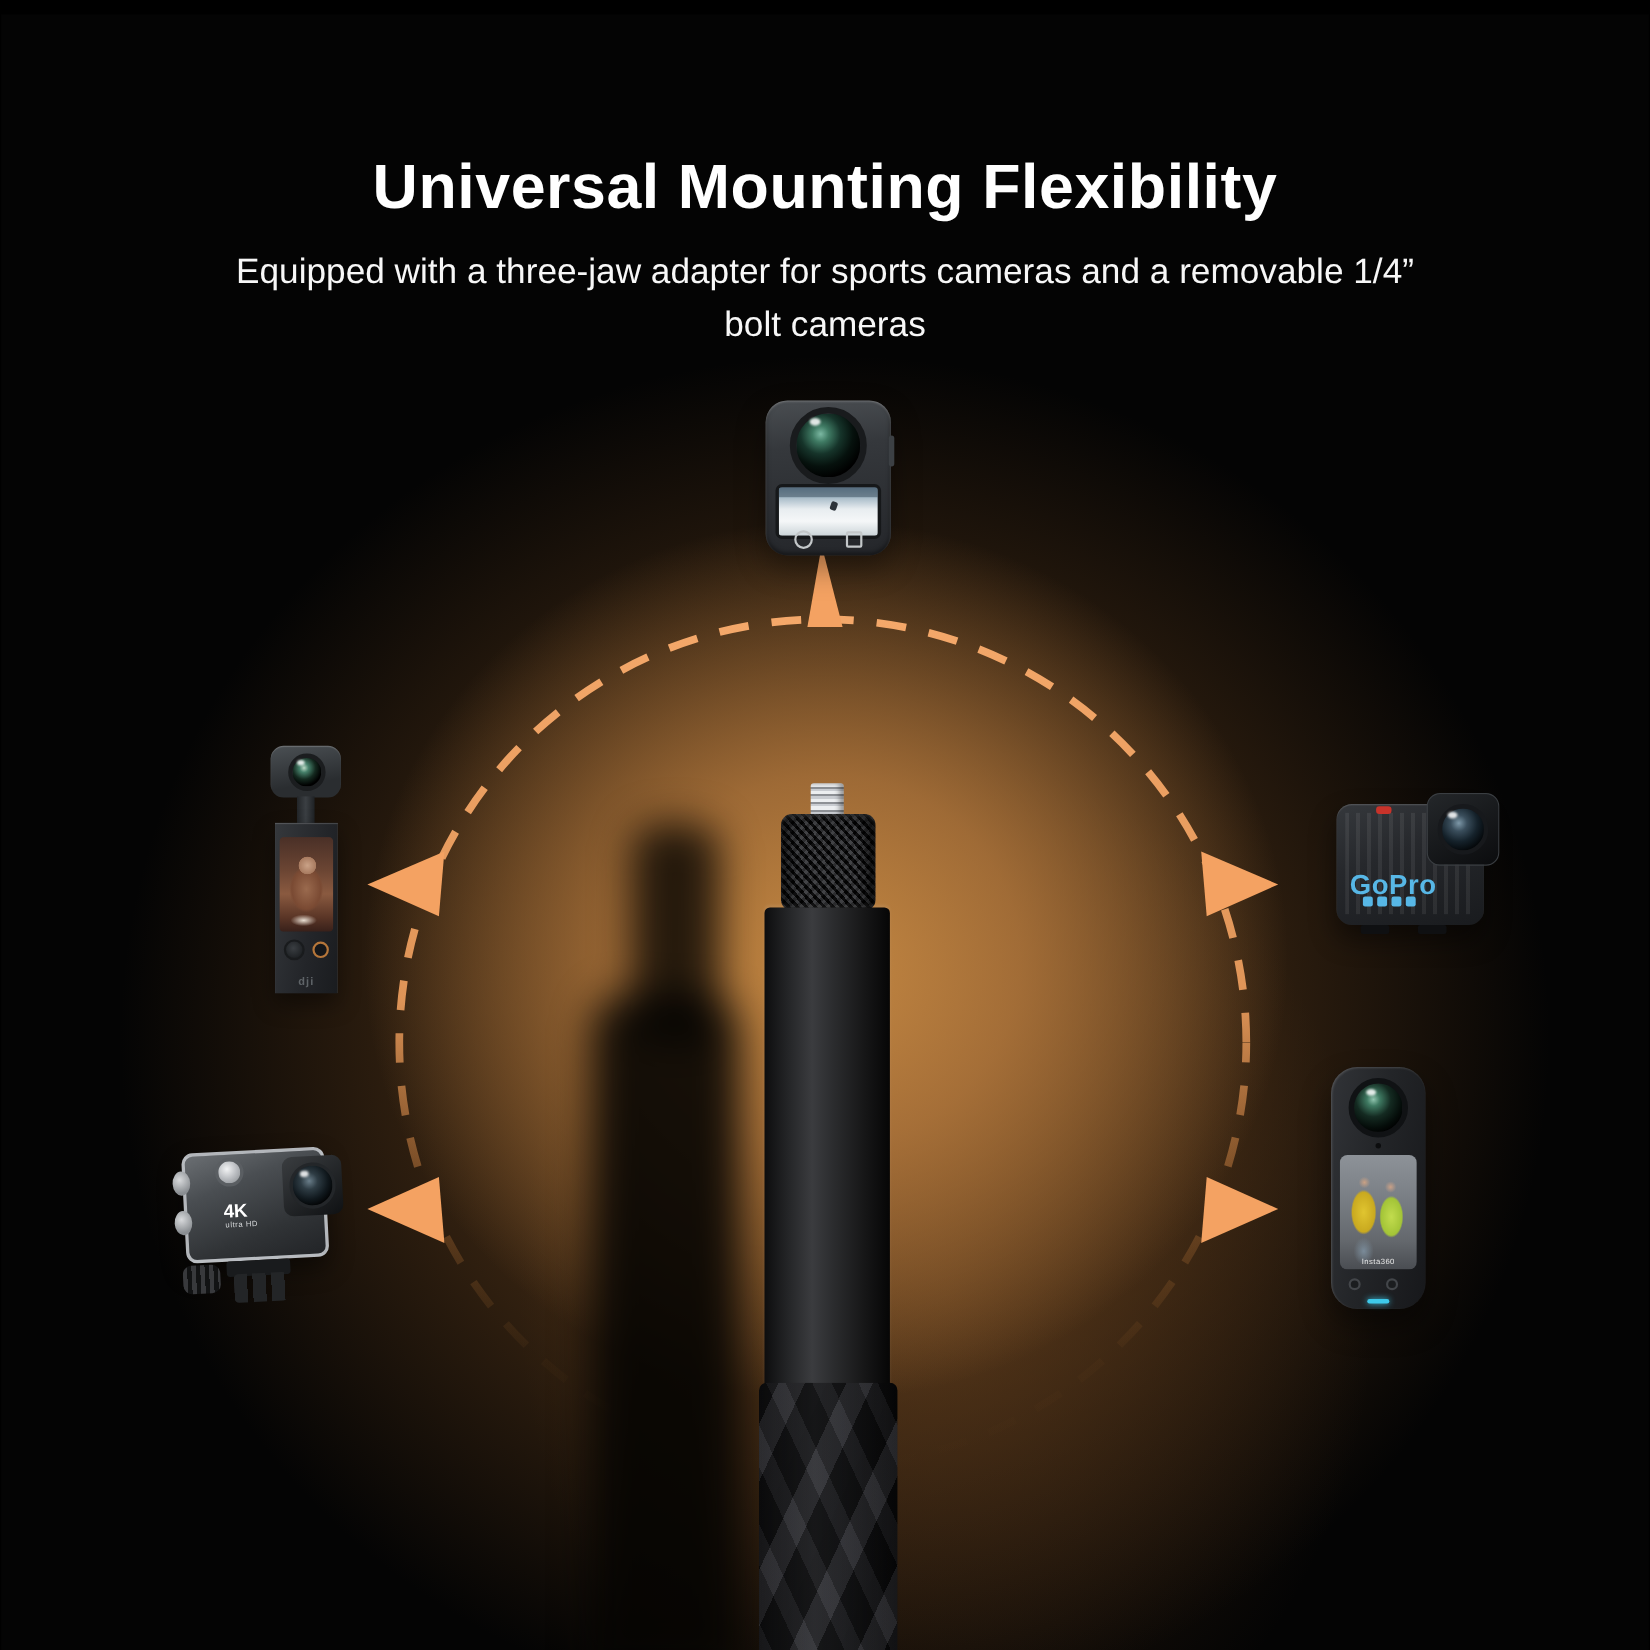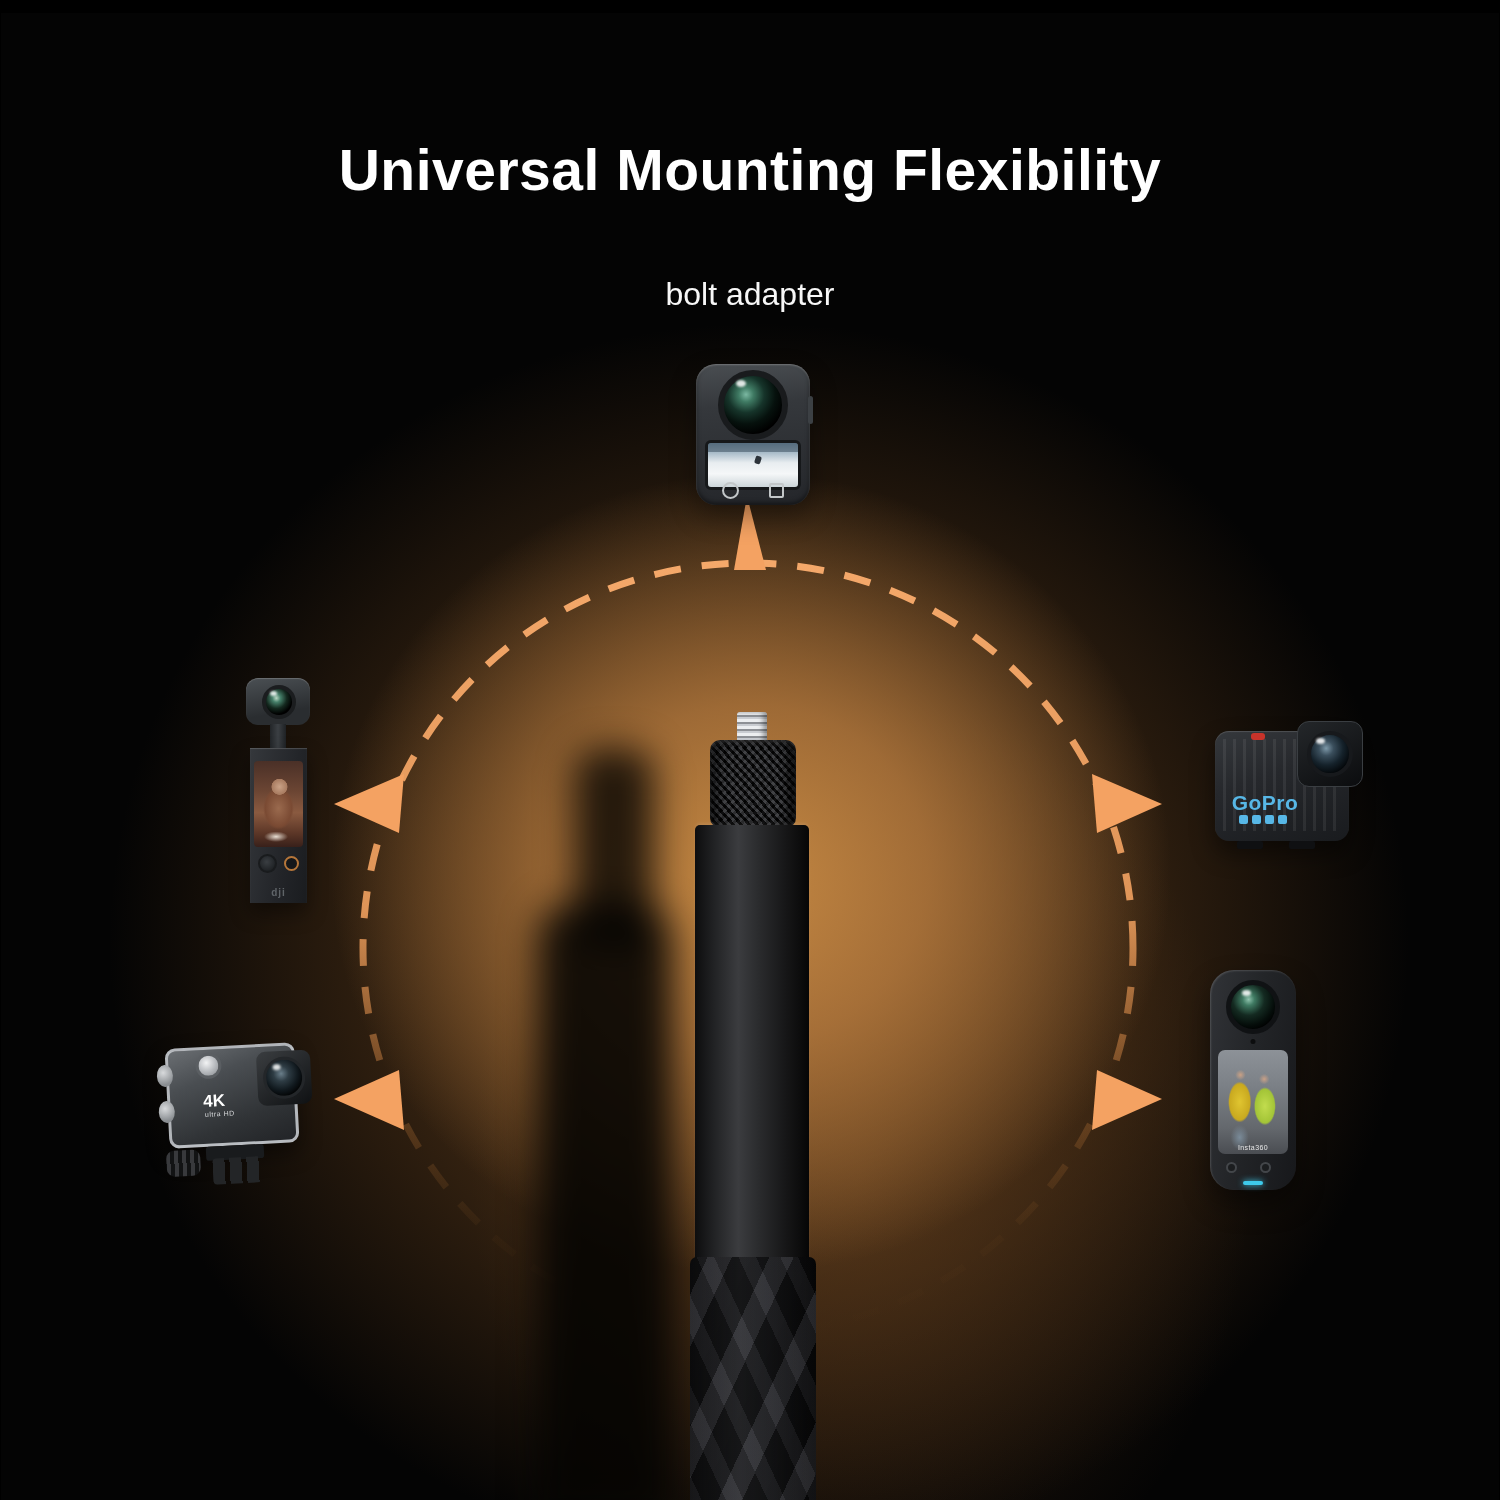--- a/index.html
+++ b/index.html
@@ -109,21 +109,21 @@
     background:linear-gradient(160deg,#35383c 0%,#26282c 40%,#191b1e 100%);
     box-shadow:0 12px 24px rgba(0,0,0,.45), inset 0 1px 1px rgba(255,255,255,.15);}
   .gp-body::before{content:"";position:absolute;left:8px;right:10px;top:8px;bottom:10px;
     background:repeating-linear-gradient(90deg, rgba(255,255,255,.07) 0 3px, rgba(0,0,0,0) 3px 10px);}
   .gp-red{position:absolute;left:36px;top:8px;width:14px;height:7px;border-radius:3px;background:#c8332a;}
   .gp-lensblock{position:absolute;right:2px;top:-4px;width:64px;height:64px;border-radius:12px;
     background:linear-gradient(150deg,#24272a,#0b0c0e);border:1px solid #3a3e42;}
   .gp-lens{position:absolute;left:9px;top:9px;width:46px;height:46px;border-radius:50%;box-sizing:border-box;border:4px solid #17191c;
     background:radial-gradient(circle at 40% 35%, #7d98a8 0%, #3a4e5c 22%, #15222b 50%, #05090c 75%);}
   .gp-logo{position:absolute;left:12px;top:66px;width:76px;text-align:center;
-    color:#57b7e6;font-weight:bold;font-size:21px;letter-spacing:.5px;}
+    color:#57b7e6;font-weight:bold;font-size:25px;letter-spacing:.5px;}
   .gp-squares{position:absolute;left:24px;top:90px;display:flex;gap:4px;}
   .gp-squares i{display:block;width:9px;height:9px;border-radius:2px;background:#57b7e6;}
   .gp-tab{position:absolute;bottom:-2px;height:8px;width:26px;border-radius:2px;background:#0f1012;}
   
   .cam-x4{left:1209px;top:957px;width:86px;height:220px;}
   .x4-body{position:absolute;inset:0;border-radius:24px;
     background:linear-gradient(100deg,#313337 0%,#232528 45%,#17181b 100%);
     box-shadow:inset 1px 1px 2px rgba(255,255,255,.16), 0 14px 28px rgba(0,0,0,.45);}
   .x4-lens{position:absolute;left:50%;top:10px;transform:translateX(-50%);width:54px;height:54px;border-radius:50%;
     box-sizing:border-box;border:5px solid #101214;
@@ -140,21 +140,21 @@
   .x4-brand{position:absolute;left:0;bottom:3px;width:100%;text-align:center;color:#e8e8e8;font-size:7px;letter-spacing:.4px;}
   .x4-btn{position:absolute;width:11px;height:11px;border-radius:50%;box-sizing:border-box;border:2px solid #43464a;background:#1b1d1f;top:192px;}
   .x4-led{position:absolute;left:50%;bottom:5px;transform:translateX(-50%);width:20px;height:4px;border-radius:2px;background:#3ec9ea;box-shadow:0 0 6px #3ec9ea;}
 </style>
 </head>
 <body>
 
 <div class="canvas">
 
   <h1 class="title">Universal Mounting Flexibility</h1>
-  <p class="subtitle"><br><span>bolt adapter</span></p>
+  <p class="subtitle"><span>Equipped with a three-jaw adapter for sports cameras and a removable 1/4”</span><br><span>bolt cameras</span></p>
 
   <svg class="ring-svg" viewBox="0 0 1500 1500">
     <defs>
       <linearGradient id="rg" x1="0" y1="0" x2="0" y2="1">
         <stop offset="0%" stop-color="#f4a86a" stop-opacity="1"></stop>
         <stop offset="45%" stop-color="#f0a05f" stop-opacity="0.9"></stop>
         <stop offset="70%" stop-color="#c87d3c" stop-opacity="0.35"></stop>
         <stop offset="88%" stop-color="#966028" stop-opacity="0.05"></stop>
         <stop offset="100%" stop-color="#966028" stop-opacity="0"></stop>
       </linearGradient>

